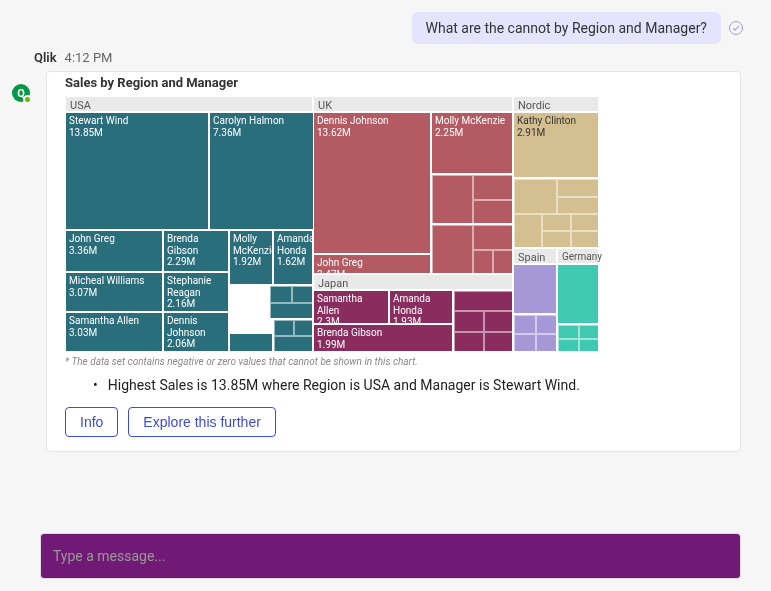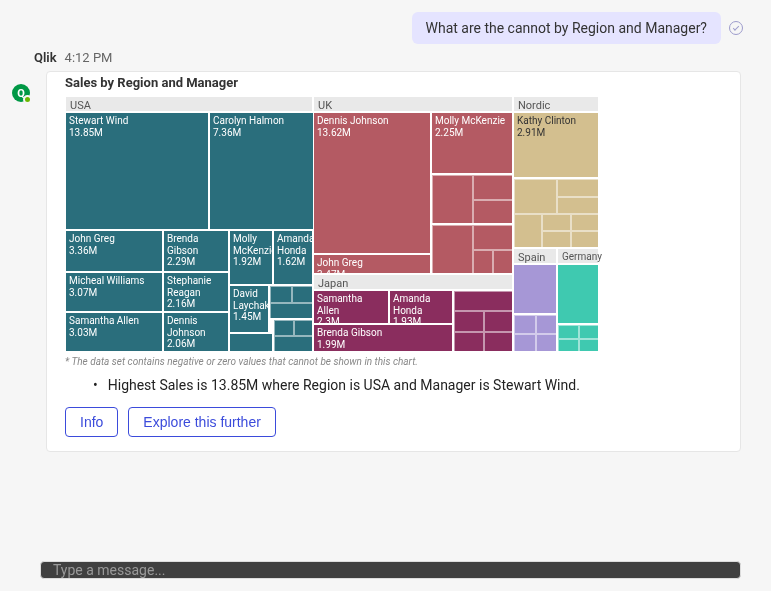--- a/index.html
+++ b/index.html
@@ -43,22 +43,22 @@
   .footnote { font-size:10px; font-style:italic; color:#888; margin:2px 0 10px 0;}
   .bullet { font-size:14px; color:#222; margin: 6px 0 14px 28px;}
   .bullet::before { content:"•"; margin-right:10px; }
   .btn-row { display:flex; gap:10px; }
   .btn {
     border:1px solid #3b4bdb; color:#3b4bdb; background:#fff;
     padding:6px 14px; border-radius:4px; font-size:14px; cursor:pointer;
   }
   .composer {
     position:absolute; left:40px; right:30px; bottom:12px;
-    border:1px solid #ddd; background:#404040; border-radius:4px;
-    padding:0 12px; color:#999; font-size:14px;
+    border:1px solid #ddd; background:#701a75; border-radius:4px;
+    padding:14px 12px; color:#999; font-size:14px;
   }
 </style>
 </head>
 <body>
 
 <div class="user-row">
   <div class="user-bubble">What are the cannot by Region and Manager?</div>
   <span class="check-icon"></span>
 </div>
 
@@ -104,24 +104,20 @@
       <span class="name">Amanda Honda</span>
       <span class="val">1.62M</span>
     </div>
     <div class="cell c-usa" style="left:0;top:176px;width:98px;height:40px;">
       <span class="name">Micheal Williams</span>
       <span class="val">3.07M</span>
     </div>
     <div class="cell c-usa" style="left:98px;top:176px;width:66px;height:40px;">
       <span class="name">Stephanie Reagan</span>
       <span class="val">2.16M</span>
-    </div>
-    <div class="cell c-usa" style="left:164px;top:189px;width:40px;height:48px;">
-      <span class="name">David Laychak</span>
-      <span class="val">1.45M</span>
     </div>
     <div class="cell c-usa" style="left:0;top:216px;width:98px;height:40px;">
       <span class="name">Samantha Allen</span>
       <span class="val">3.03M</span>
     </div>
     <div class="cell c-usa" style="left:98px;top:216px;width:66px;height:40px;">
       <span class="name">Dennis Johnson</span>
       <span class="val">2.06M</span>
     </div>
     <div class="cell c-usa" style="left:164px;top:237px;width:44px;height:19px;"></div>

